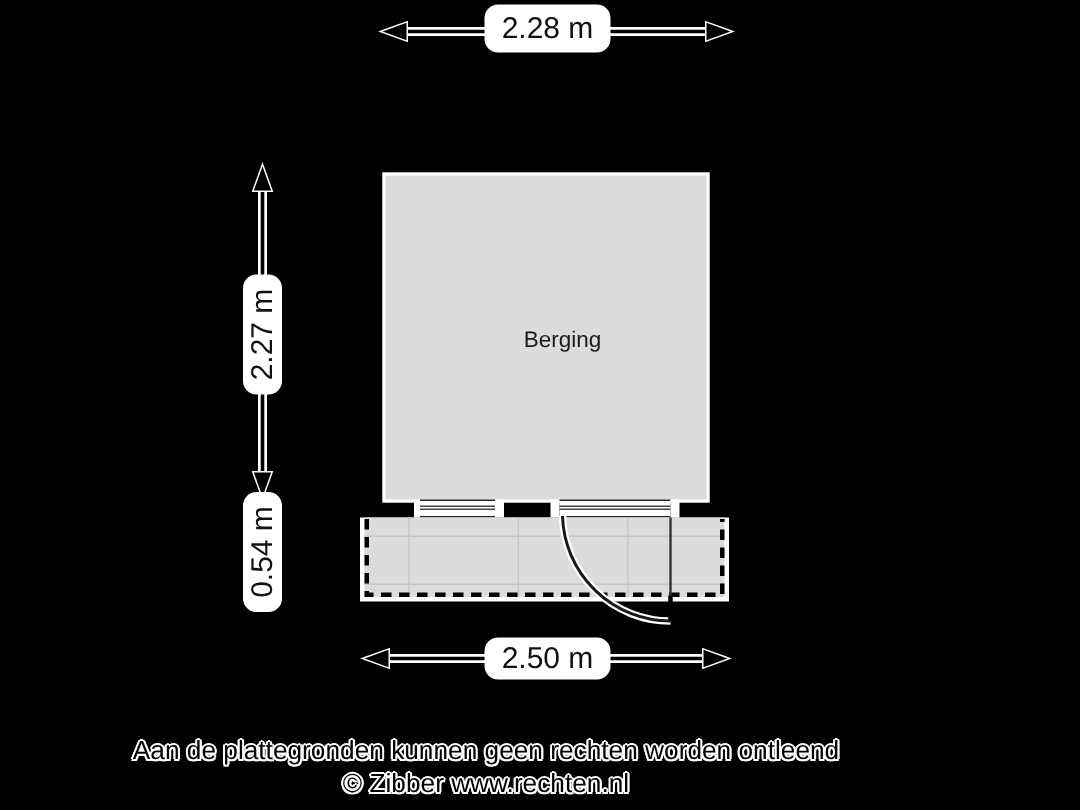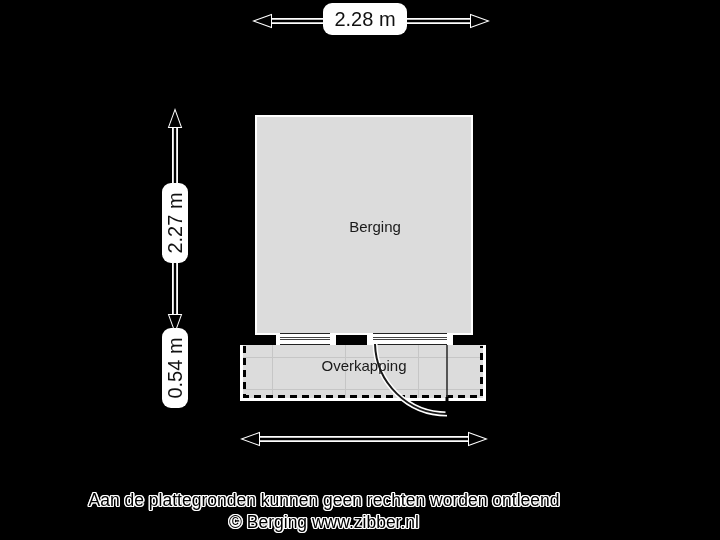--- a/index.html
+++ b/index.html
@@ -78,21 +78,20 @@
     <div class="cap" style="left:204px;width:6px;"></div>
   </div>
 
   <div class="abs ok-under"></div>
   <div class="abs ok-floor"></div>
   <div class="abs tile-v" style="left:272px;"></div>
   <div class="abs tile-v" style="left:345px;"></div>
   <div class="abs tile-v" style="left:418px;"></div>
   <div class="abs tile-h" style="top:357px;"></div>
   <div class="abs tile-h" style="top:389px;"></div>
-  <div class="abs room-label overkapping-label">Overkapping</div>
 
   <svg class="overlay" width="720" height="540" viewBox="0 0 720 540">
 
     <path d="M244.5 346 L244.5 396.5 L481.5 396.5 L481.5 346" fill="none" stroke="#000" stroke-width="3" stroke-dasharray="7 5"></path>
 
     <path d="M375 344 A72 72 0 0 0 447 414" fill="none" stroke="#fff" stroke-width="5"></path>
     <path d="M375 344 A72 72 0 0 0 447 414" fill="none" stroke="#1a1a1a" stroke-width="2"></path>
     <path d="M447 345 L447 414" fill="none" stroke="#333" stroke-width="1.6"></path>
     <path d="M447 397 L447 414" fill="none" stroke="#000" stroke-width="3"></path>
 
@@ -121,16 +120,17 @@
       <line x1="175" y1="344" x2="175" y2="394" stroke="#fff" stroke-width="6"></line>
       <line x1="175" y1="344" x2="175" y2="394" stroke="#000" stroke-width="2.4"></line>
       <polygon points="175,333 169.2,347 180.8,347" fill="#000" stroke="#fff" stroke-width="2" paint-order="stroke"></polygon>
       <polygon points="175,405 169.2,391 180.8,391" fill="#000" stroke="#fff" stroke-width="2" paint-order="stroke"></polygon>
     </g>
   </svg>
 
   <div class="abs dim-label dim-top">2.28 m</div>
   <div class="abs dim-label dim-rot dim-left-upper">2.27 m</div>
   <div class="abs dim-label dim-rot dim-left-lower">0.54 m</div>
+  <div class="abs dim-label dim-bottom">2.50 m</div>
 
   <div class="abs footer-line footer-1">Aan de plattegronden kunnen geen rechten worden ontleend</div>
-  <div class="abs footer-line footer-2">© Berging www.zibber.nl</div>
+  <div class="abs footer-line footer-2">© Zibber www.rechten.nl</div>
 </div>
 
 </body></html>

